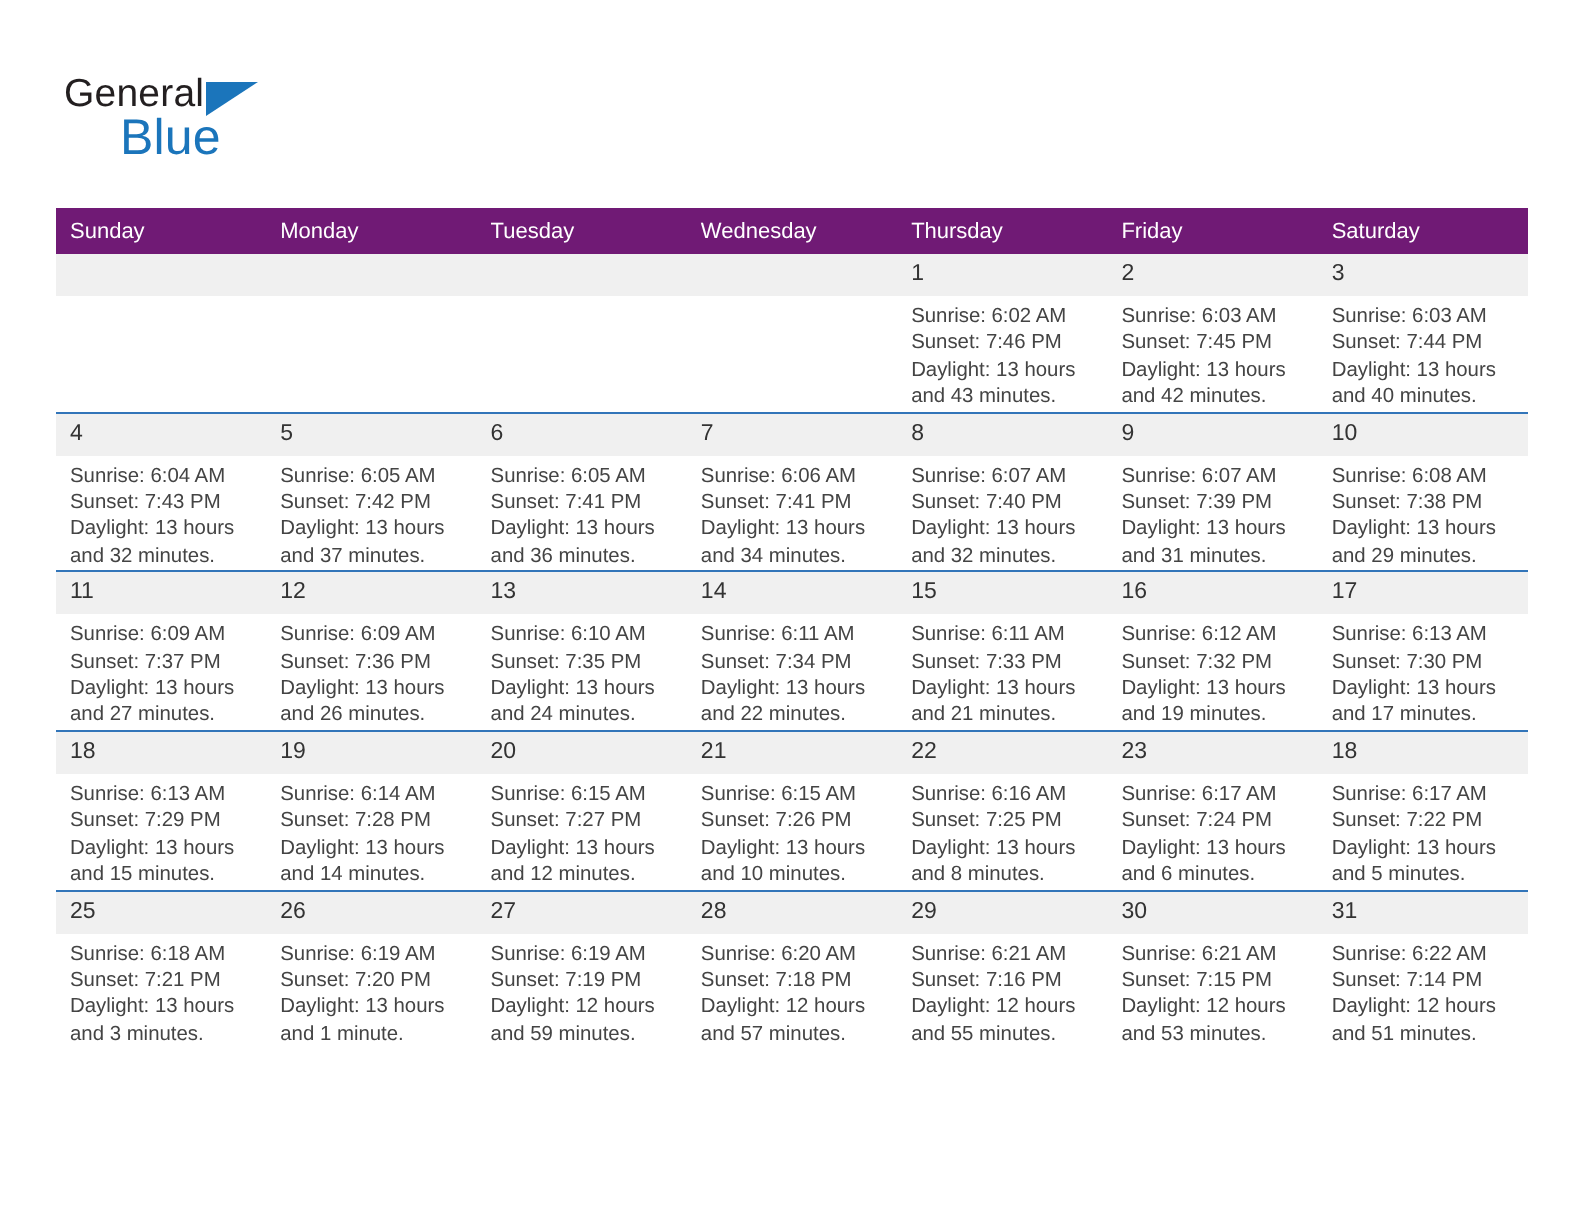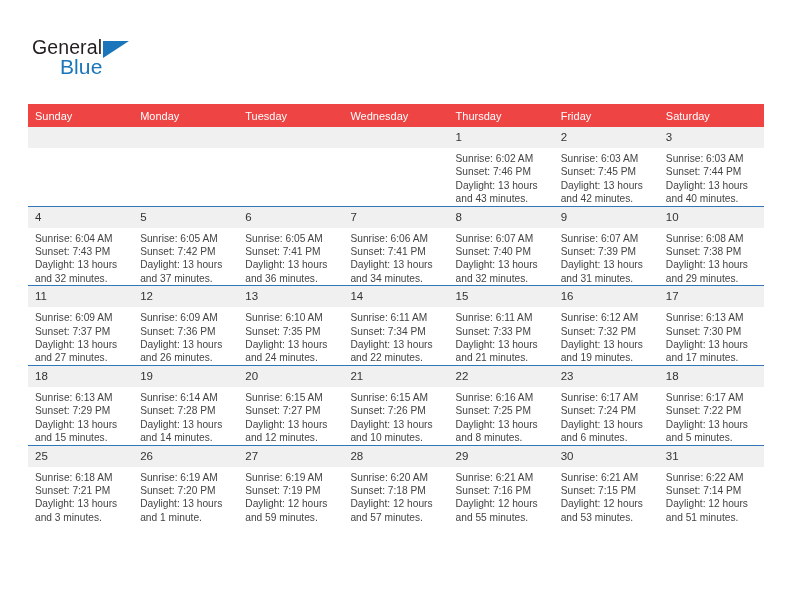--- a/index.html
+++ b/index.html
@@ -42,21 +42,21 @@
     top: 0;
     font-size: 19.5px;
     letter-spacing: 0.1px;
     color: #231f20;
     font-family: "Liberation Sans", sans-serif;
   }
   .logo-blue {
     position: absolute;
     left: 28px;
     top: 19px;
-    font-size: 21px;
+    font-size: 25px;
     letter-spacing: 0.1px;
     color: #1b75bb;
     font-family: "Liberation Sans", sans-serif;
   }
   .logo-triangle {
     position: absolute;
     left: 71px;
     top: 5px;
     width: 0;
     height: 0;
@@ -89,21 +89,21 @@
   
   .calendar {
     position: absolute;
     left: 28px;
     top: 104px;
     width: 736px;
     border-collapse: collapse;
     table-layout: fixed;
   }
   .calendar th {
-    background: #ef4444;
+    background: #701a75;
     color: #ffffff;
     font-size: 11px;
     font-weight: normal;
     text-align: left;
     padding: 5px 0 5px 7px;
     height: 13px;
     border: none;
   }
   .calendar td {
     vertical-align: top;

